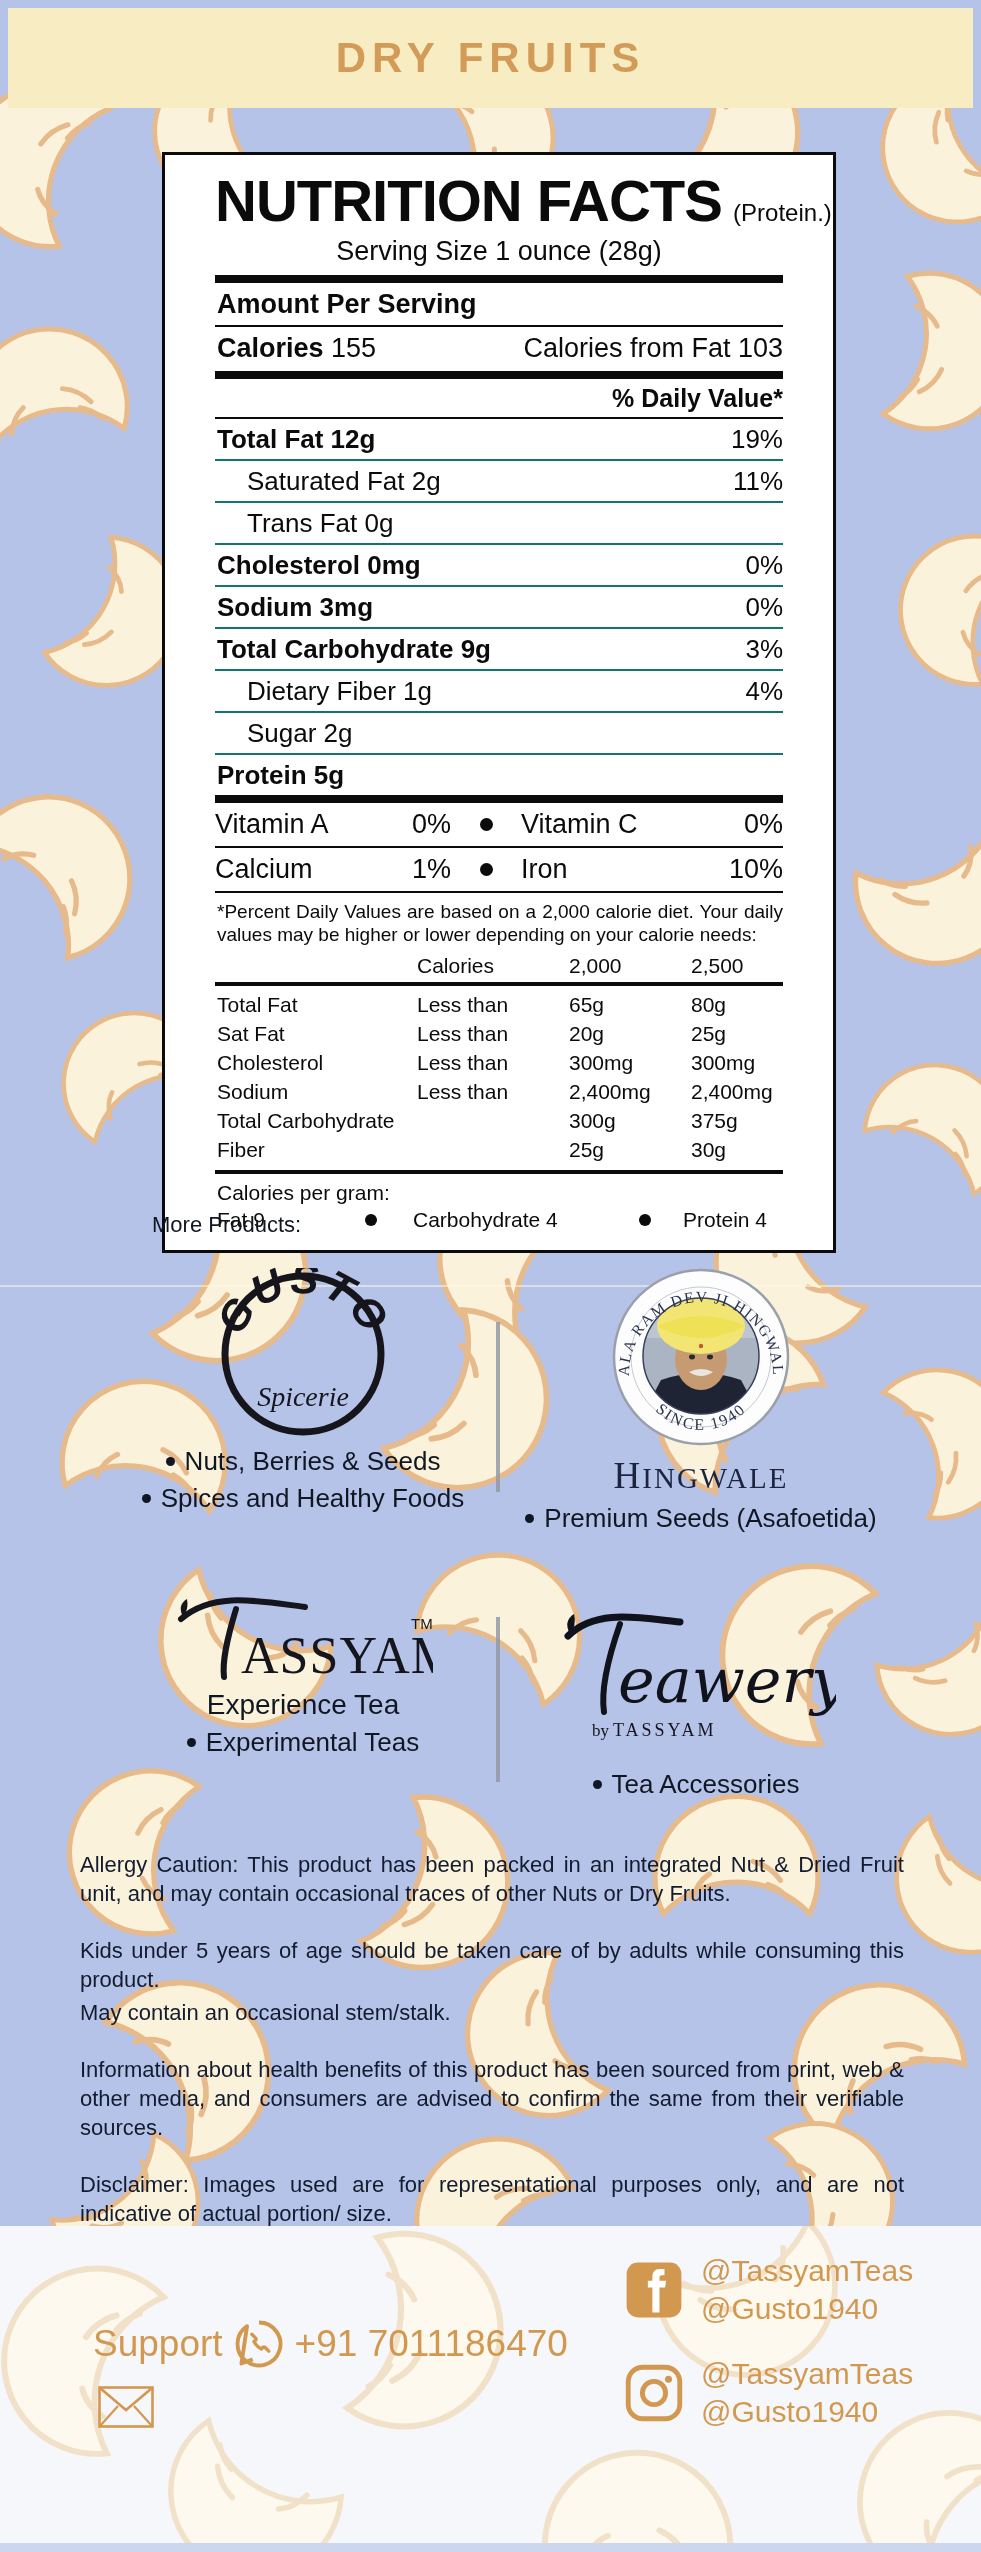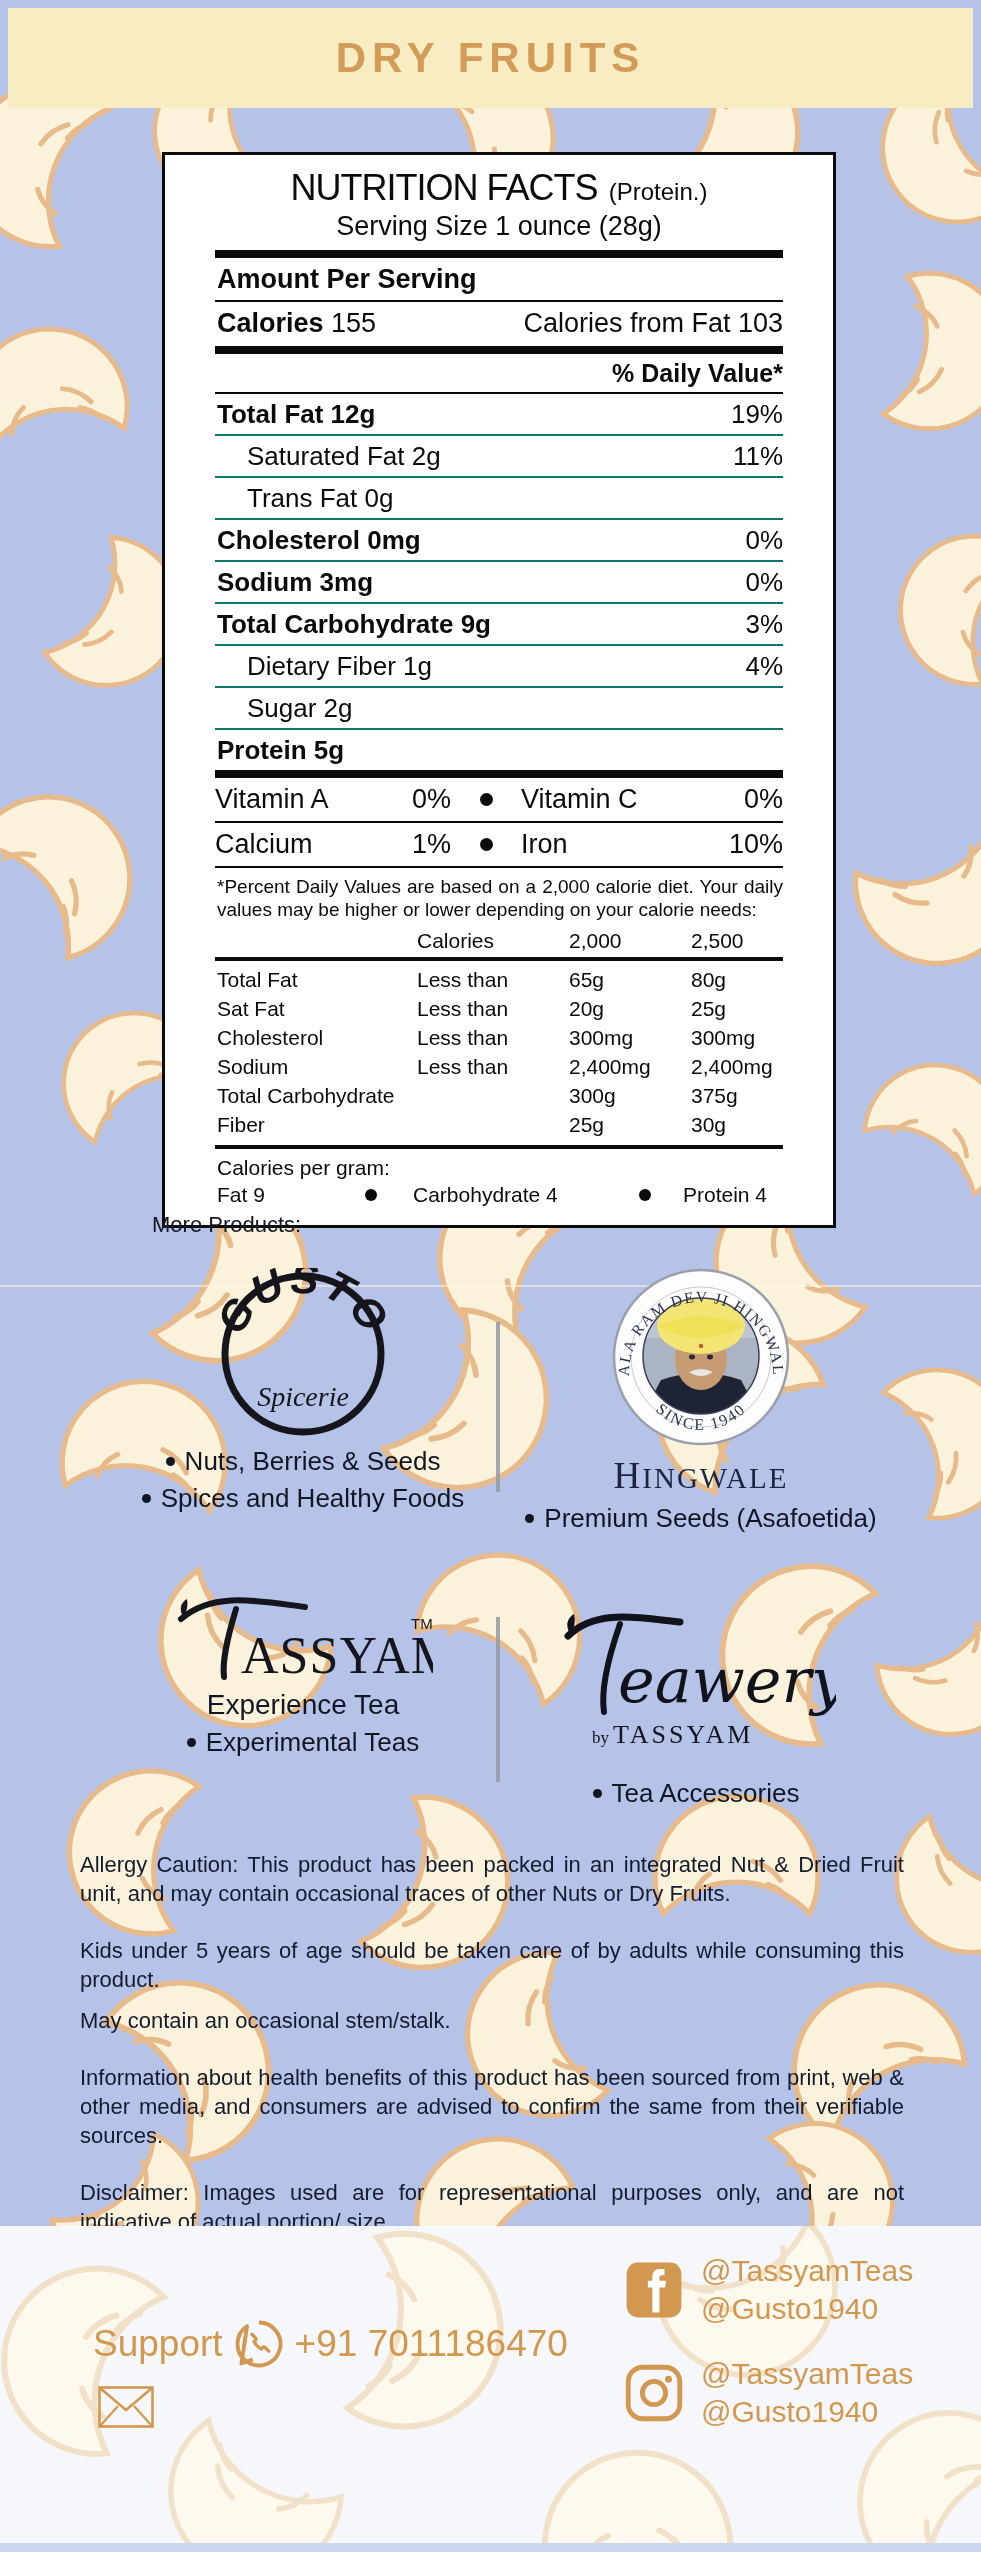--- a/index.html
+++ b/index.html
@@ -21,21 +21,21 @@
 
   
   #header{position:absolute;left:8px;right:8px;top:8px;height:100px;background:var(--header-bg);
     display:flex;align-items:center;justify-content:center;z-index:2;}
   #header .title{color:var(--header-orange);font-size:42px;font-weight:bold;letter-spacing:6px;}
 
   
   #nf{position:absolute;left:162px;top:152px;width:674px;background:#fff;border:3px solid #0b0b0b;
       padding:12px 50px 16px 50px;z-index:2;color:var(--label-black);}
   #nf .nf-title-row{text-align:center;white-space:nowrap;}
-  #nf .nf-title{font-size:36px;font-weight:normal;letter-spacing:-1px;}
+  #nf .nf-title{font-size:58px;font-weight:bold;letter-spacing:-1px;}
   #nf .nf-approx{font-size:24px;}
   #nf .nf-serving{text-align:center;font-size:27px;margin-top:2px;margin-bottom:8px;}
   .nf-bar{height:8px;background:#0b0b0b;}
   .nf-bar3{height:4px;background:#0b0b0b;}
   #nf .nf-aps{font-size:27px;font-weight:bold;padding:6px 0 5px 2px;border-bottom:2px solid #0b0b0b;}
   #nf .nf-cal{display:flex;justify-content:space-between;font-size:27px;padding:6px 0 7px 2px;}
   #nf .nf-cal b{font-weight:bold;}
   #nf .nf-dv{font-size:25px;font-weight:bold;text-align:right;padding:5px 0 4px 0;border-bottom:2px solid #0b0b0b;}
   .nf-row{display:flex;justify-content:space-between;font-size:26px;padding:5px 0 4px 2px;border-bottom:2px solid #0f766e;}
   .nf-row.bold{font-weight:bold;}
@@ -65,29 +65,29 @@
   .bullet{display:flex;align-items:center;justify-content:center;font-size:26px;margin-top:6px;}
   .bullet .dot{width:9px;height:9px;border-radius:50%;background:var(--ink);margin-right:10px;flex:0 0 auto;}
   .vdivider{position:absolute;width:4px;background:var(--divider-gray);opacity:.85;z-index:2;}
   #divider-1{left:496px;top:1322px;height:170px;}
   #divider-2{left:496px;top:1617px;height:165px;}
   #hingwale-wordmark{font-family:"Liberation Serif",serif;font-size:29px;letter-spacing:2px;color:#1d2440;margin-top:2px;}
   #hingwale-wordmark::first-letter{font-size:37px;}
   #tassyam-tagline{font-size:28px;margin-top:4px;}
   #teawery-byline{font-family:"Liberation Serif",serif;color:#15151d;text-align:left;margin:-6px 0 0 92px;}
   #teawery-byline .by{font-size:17px;}
-  #teawery-byline .brand{font-size:26px;letter-spacing:3px;}
+  #teawery-byline .brand{font-size:18px;letter-spacing:3px;}
   #cell-teawery .bullet{margin-top:28px;}
 
   
   #disclaimers{position:absolute;left:80px;top:1850px;width:824px;z-index:2;color:#131b2e;
     font-size:22px;line-height:1.32;}
   #disclaimers p{text-align:justify;margin-bottom:28px;}
   #disclaimers p.tight{margin-bottom:0;}
-  #disclaimers p.tight2{margin-top:12px;margin-bottom:28px;text-align:left;}
+  #disclaimers p.tight2{margin-top:4px;margin-bottom:28px;text-align:left;}
 
   
   #footer{position:absolute;left:0;right:0;top:2226px;height:326px;background:var(--footer-bg);overflow:hidden;z-index:2;}
   #footer-decor{position:absolute;inset:0;}
   .f-orange{color:var(--accent-orange);}
   #fb-block,#ig-block{position:absolute;left:625px;display:flex;align-items:center;}
   #fb-block{top:26px;} #ig-block{top:129px;}
   .soc-icon{width:58px;height:60px;flex:0 0 auto;}
   .handles{margin-left:18px;font-size:30px;line-height:1.27;}
   #support-row{position:absolute;left:93px;top:92px;display:flex;align-items:center;font-size:37px;}

